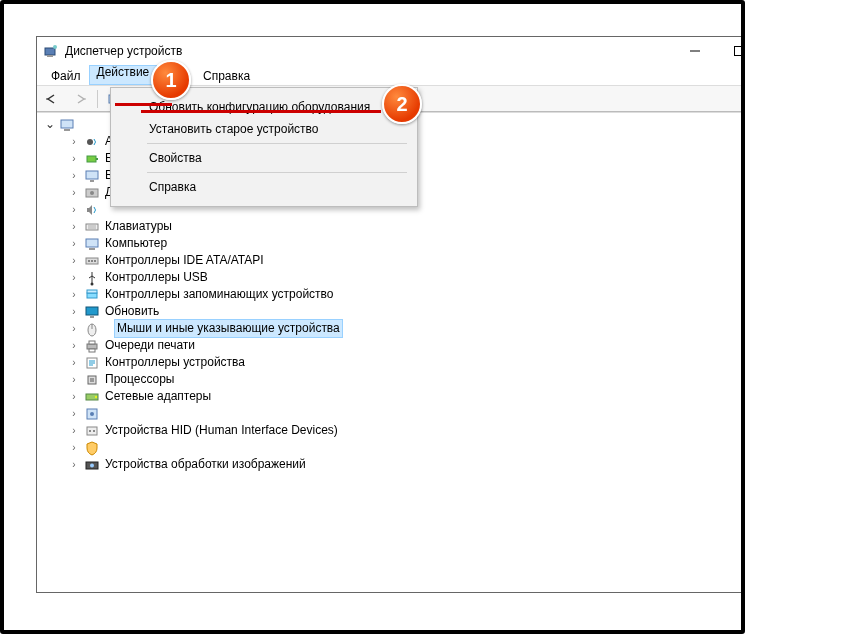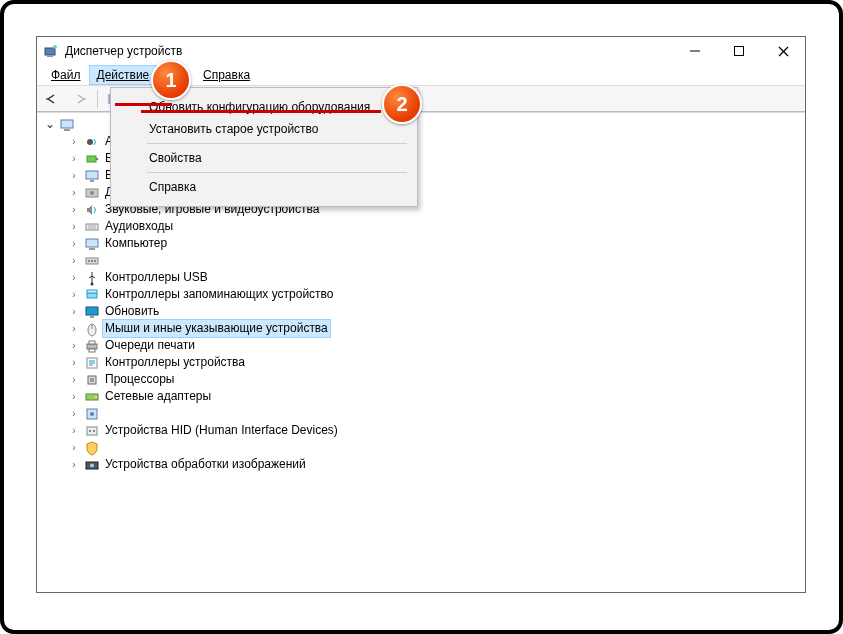--- a/index.html
+++ b/index.html
@@ -1,33 +1,33 @@
 <!DOCTYPE html>
 <html><head>
 <meta charset="utf-8">
 <style>
 html,body{margin:0;padding:0;font-family:"Segoe UI",Tahoma,sans-serif;font-size:12px;background:#fff;}
-.frame{position:relative;width:843px;height:634px;border:4px solid #000;box-sizing:border-box;border-radius:14px;overflow:hidden;}
+.frame{position:relative;width:745px;height:634px;border:4px solid #000;box-sizing:border-box;border-radius:3px;overflow:hidden;}
 .window{position:absolute;left:32px;top:32px;width:768px;height:555px;border:1px solid #666;background:#fff;}
 .titlebar{height:28px;display:flex;align-items:center;justify-content:space-between;}
 .title-left{display:flex;align-items:center;gap:6px;padding-left:6px;}
 .winctrls{display:flex;}
 .winctrl{width:44px;height:28px;display:flex;align-items:center;justify-content:center;font-family:Arial;font-size:11px;color:#000;}
 .winctrl.close{font-size:14px;}
 .menubar{height:20px;display:flex;align-items:stretch;padding-left:6px;}
-.menu-item{padding:2px 8px;display:flex;align-items:center;text-decoration:underline;}
+.menu-item{padding:2px 8px;display:flex;align-items:flex-end;}
 .menu-item.open{background:#cce8ff;border:1px solid #99d1ff;padding:5px 7px;}
 .toolbar{height:26px;border-top:1px solid #ddd;border-bottom:1px solid #ddd;background:#f7f7f7;display:flex;align-items:center;padding:0 4px;gap:6px;}
 .tbutton{width:22px;height:22px;display:flex;align-items:center;justify-content:center;color:#555;}
 .tsep{width:1px;height:18px;background:#ccc;}
 .content{position:absolute;left:0;right:0;top:74px;bottom:0;border-top:1px solid #bbb;overflow:hidden;}
 .tree{padding:4px 0 4px 4px;line-height:17px;}
 .root{display:flex;align-items:center;gap:4px;padding-left:4px;}
 .node{display:flex;align-items:center;gap:3px;padding-left:26px;padding-right:8px;}
-.node.sel span.lbl{background:#cce8ff;outline:1px solid #99d1ff;}
+.node.sel span.lbl{background:#cce8ff;outline:1px solid #99d1ff;margin-left:12px;}
 .node .chev{width:14px;color:#666;text-align:center;font-size:10px;}
 .node .ic{width:16px;height:16px;display:flex;align-items:center;justify-content:center;}
 .lbl{padding:0 2px;}
 .dropdown{position:absolute;left:73px;top:50px;width:290px;background:#f2f2f2;border:1px solid #bdbdbd;box-shadow:2px 3px 5px rgba(0,0,0,.25);padding:8px;}
 .dd-item{height:22px;display:flex;align-items:center;padding-left:30px;position:relative;}
 .dd-sep{height:1px;background:#d0d0d0;margin:3px 2px 3px 28px;}
 .underline-red{position:absolute;height:2.5px;background:#c00;}
 .badge{position:absolute;width:36px;height:36px;border-radius:50%;background:radial-gradient(circle at 35% 30%,#ff8a3d,#e63a00 70%);border:2px solid #fff;box-shadow:0 1px 3px rgba(0,0,0,.4);display:flex;align-items:center;justify-content:center;color:#fff;font:bold 20px Arial;}
 svg{display:block;}
 </style>
@@ -164,32 +164,31 @@
               <span class="lbl">Дисковые устройства</span>
             </div>
             <div class="node">
               <span class="chev">›</span>
               <span class="ic">
                 <svg width="16" height="16">
                   <path d="M3 6 h2 l3 -3 v10 l-3 -3 h-2 z" fill="#888"></path>
                   <path d="M10 5 q3 3 0 6" fill="none" stroke="#29c"></path>
                 </svg>
               </span>
-              <span class="lbl">Звуковые, игровые и видеоустройства</span>
             </div>
             <div class="node">
               <span class="chev">›</span>
               <span class="ic">
                 <svg width="16" height="16">
                   <rect x="2" y="5" width="12" height="6" fill="#eee" stroke="#888"></rect>
                   <line x1="4" y1="7" x2="12" y2="7" stroke="#aaa"></line>
                   <line x1="4" y1="9" x2="12" y2="9" stroke="#aaa"></line>
                 </svg>
               </span>
-              <span class="lbl">Аудиовходы</span>
+              <span class="lbl">Клавиатуры</span>
             </div>
             <div class="node">
               <span class="chev">›</span>
               <span class="ic">
                 <svg width="16" height="16">
                   <rect x="2" y="3" width="12" height="8" fill="#cfe3f7" stroke="#5a7fb4"></rect>
                   <rect x="5" y="12" width="6" height="2" fill="#999"></rect>
                 </svg>
               </span>
               <span class="lbl">Компьютер</span>
@@ -197,20 +196,21 @@
             <div class="node">
               <span class="chev">›</span>
               <span class="ic">
                 <svg width="16" height="16">
                   <rect x="2" y="5" width="12" height="6" fill="#ddd" stroke="#888"></rect>
                   <circle cx="5" cy="8" r="1" fill="#666"></circle>
                   <circle cx="8" cy="8" r="1" fill="#666"></circle>
                   <circle cx="11" cy="8" r="1" fill="#666"></circle>
                 </svg>
               </span>
+              <span class="lbl">Контроллеры IDE ATA/ATAPI</span>
             </div>
             <div class="node">
               <span class="chev">›</span>
               <span class="ic">
                 <svg width="16" height="16">
                   <path d="M8 2 v12 M8 6 l-3 2 M8 6 l3 2" stroke="#333" fill="none"></path>
                   <circle cx="8" cy="14" r="1.5" fill="#333"></circle>
                 </svg>
               </span>
               <span class="lbl">Контроллеры USB</span>

